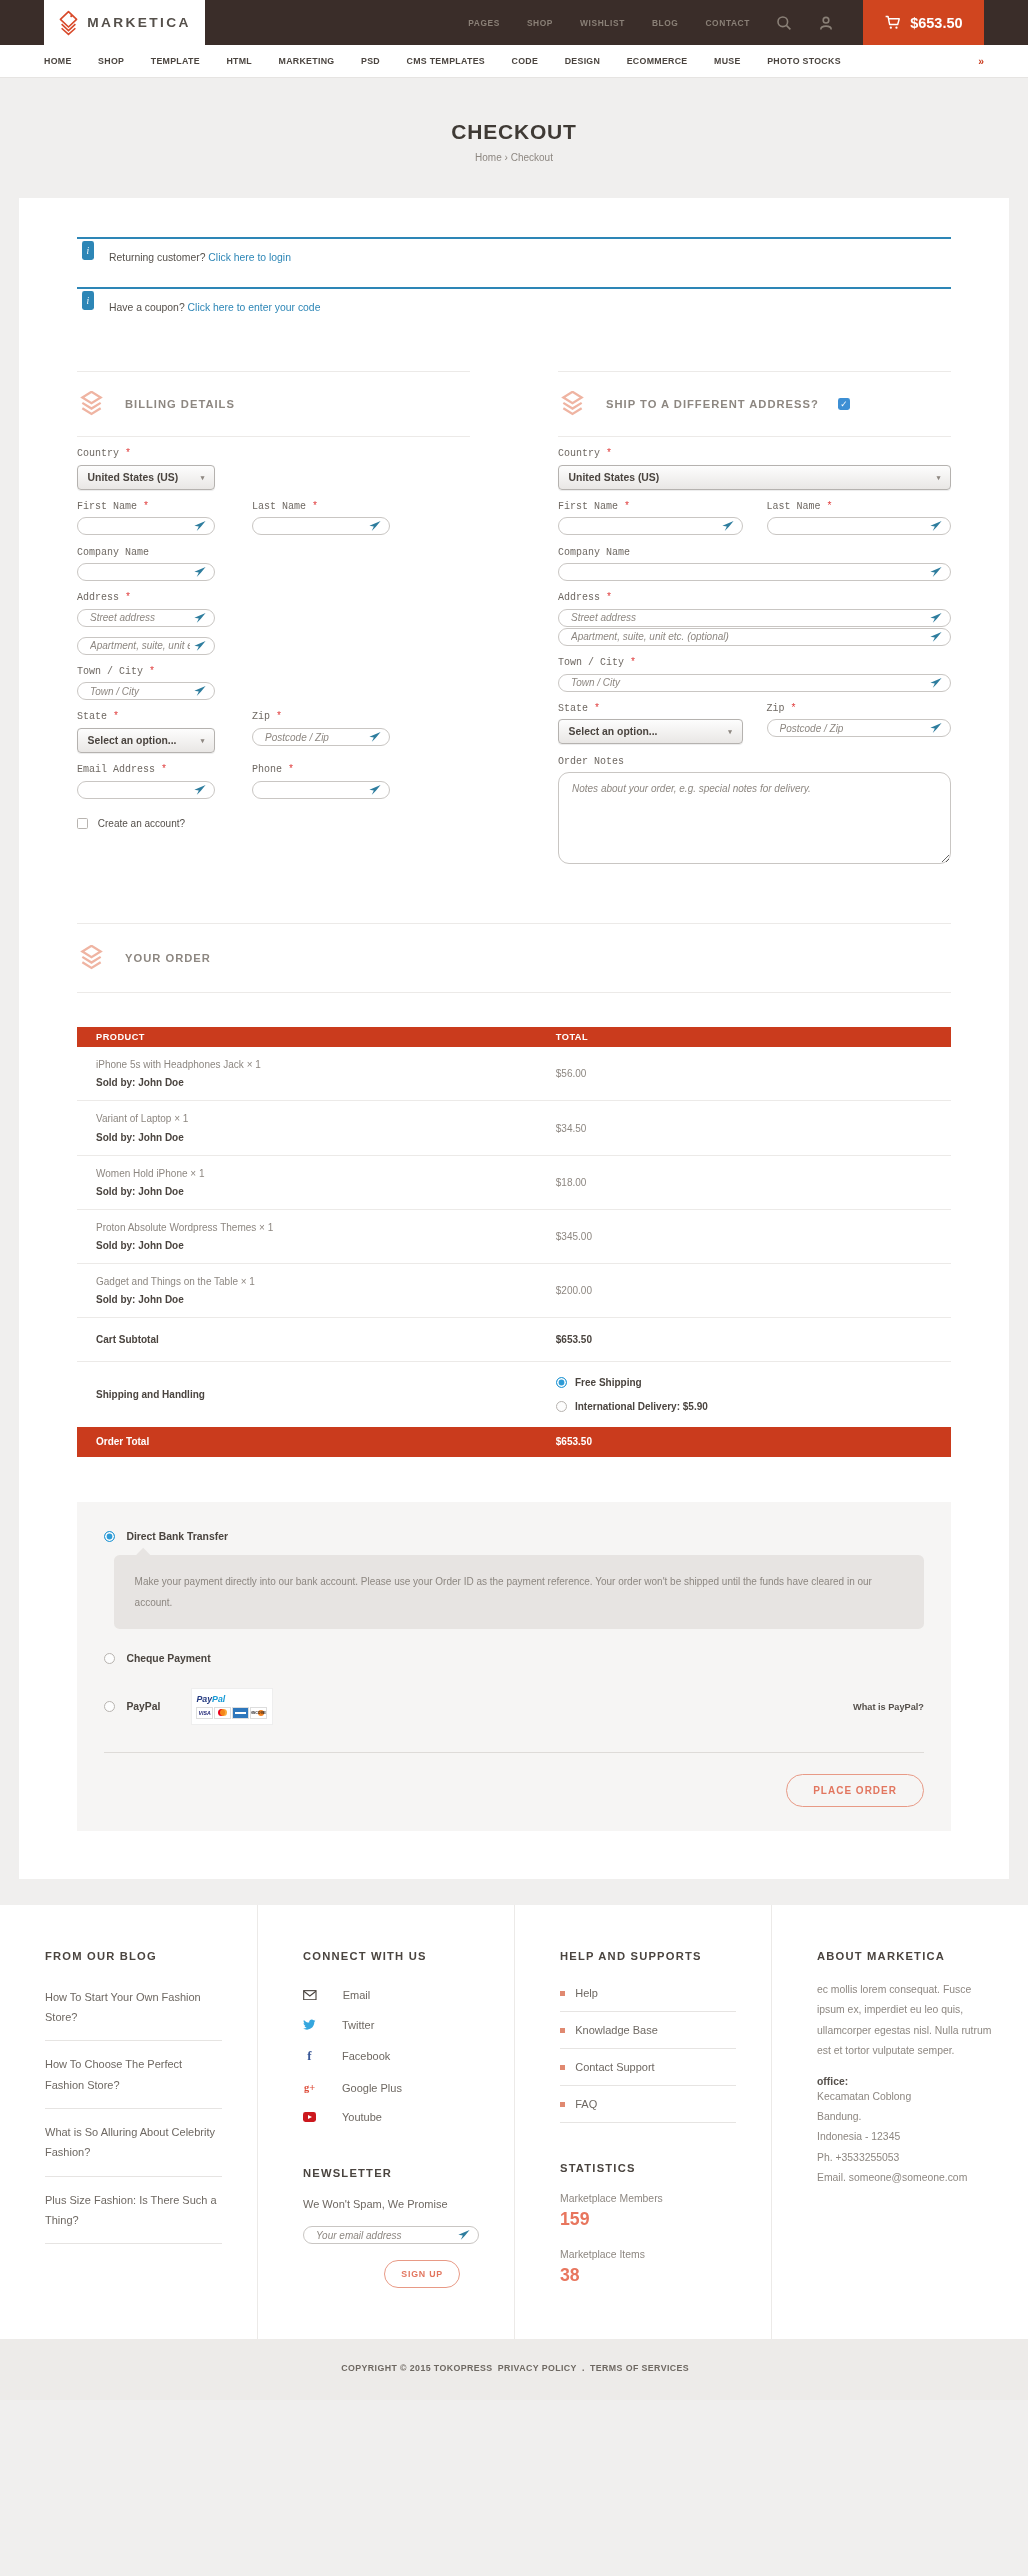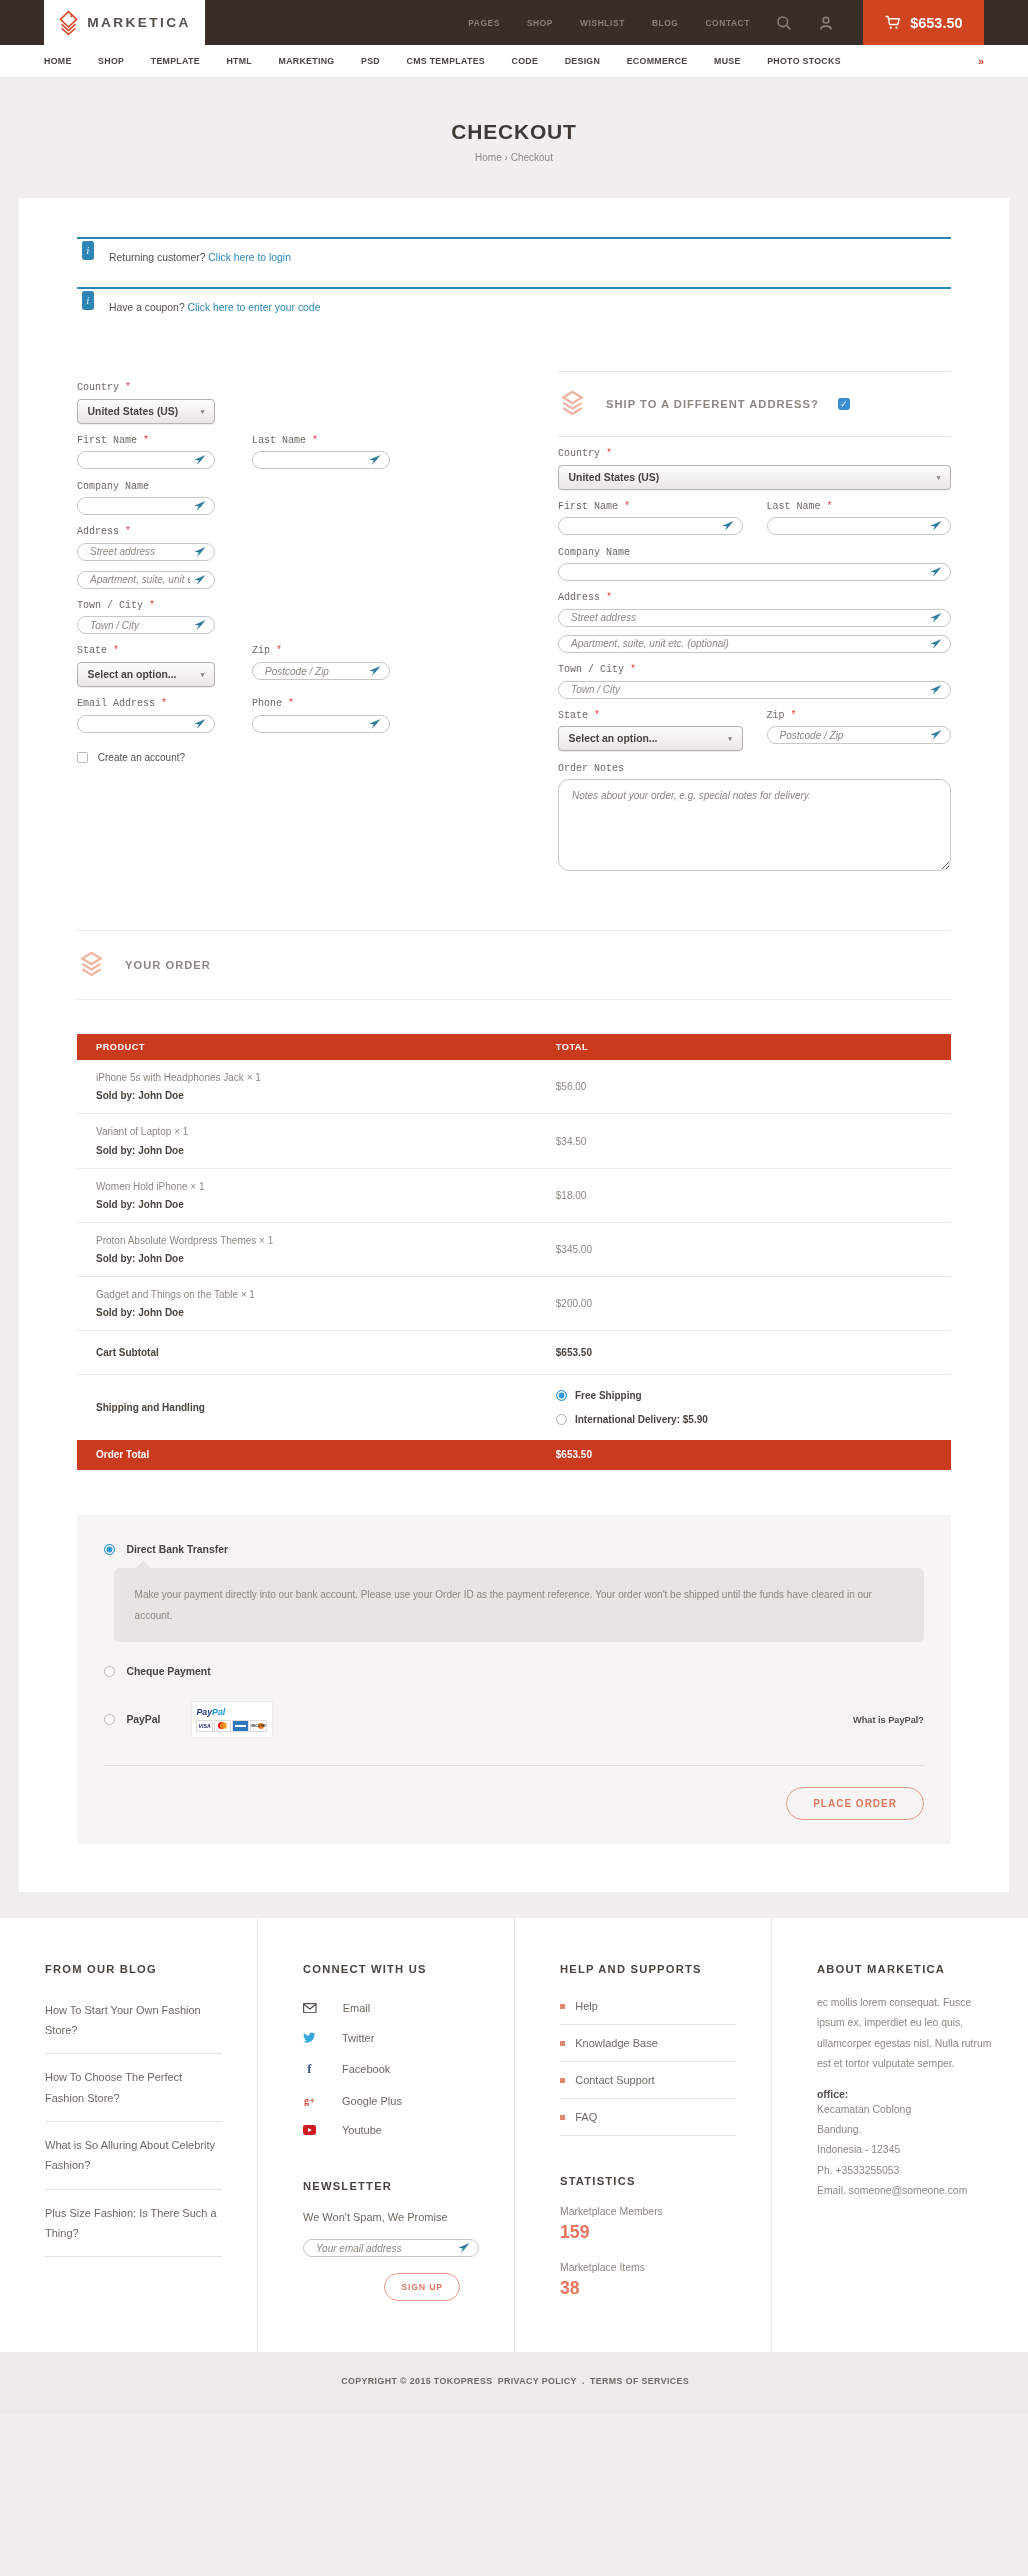--- a/index.html
+++ b/index.html
@@ -55,21 +55,21 @@
   textarea.notes { height:92px; padding:9.6px 13px; border-radius:11px; resize:both; }
   .arrow-ic { position:absolute; right:8.8px; top:50%; transform:translateY(-50%); pointer-events:none; }
   .sel { height:25px; border:0.8px solid #b5b2af; border-radius:4px; background:linear-gradient(#fdfdfd,#e9e7e5); box-shadow:0 0.8px 0.8px rgba(0,0,0,0.08); display:flex; align-items:center; justify-content:space-between; padding:0 9.6px; font-size:10.4px; font-weight:bold; color:#4a443f; cursor:pointer; }
   .caret { color:#8d8781; font-size:7.2px; }
   .acct-row { display:flex; align-items:center; gap:9.6px; margin-top:19px; font-size:10px; color:#55504b; }
 
   
   .ord-divider { border-top:0.8px solid #eceae8; margin-top:56px; }
   .ord-hd-row { display:flex; align-items:center; gap:19px; padding:21px 0; border-bottom:0.8px solid #eceae8; }
   .ord-table { margin-top:34px; }
-  .t-head { background:#ca3b1d; color:#fff; height:26px; display:flex; align-items:center; padding:0 19px; font-size:9.2px; font-weight:bold; letter-spacing:0.5px; }
+  .t-head { background:#ca3b1d; color:#fff; height:20px; display:flex; align-items:center; padding:0 19px; font-size:9.2px; font-weight:bold; letter-spacing:0.5px; }
   .c-prod { width:55%; }
   .c-tot { width:45%; }
   .t-row { display:flex; align-items:center; padding:12px 19px; border-bottom:0.8px solid #eceae8; }
   .p-name { font-size:10px; color:#8d8781; }
   .p-sold { font-size:10px; font-weight:bold; color:#4a443f; margin-top:7.2px; }
   .p-price { font-size:10px; color:#8d8781; }
   .t-sub { display:flex; align-items:center; padding:16px 19px; border-bottom:0.8px solid #eceae8; }
   .b-lbl { font-size:10px; font-weight:bold; color:#4a443f; }
   .t-ship { display:flex; align-items:center; padding:14.5px 19px; }
   .ship-opt { display:flex; align-items:center; gap:8px; font-size:10px; font-weight:bold; color:#4a443f; }
@@ -208,20 +208,28 @@
   </div>
   <div class="notice">
     <span class="ibadge">i</span>
     <span>Have a coupon?</span>
     <a href="#">Click here to enter your code</a>
   </div>
 
   <div class="form-cols">
 
     <section>
+      <div class="sec-hd">
+        <svg width="29" height="26" viewBox="0 0 38 34">
+          <path d="M19 1 L31 8.5 L19 16 L7 8.5 Z" fill="none" stroke="#efb4a2" stroke-width="3"></path>
+          <path d="M7 15.5 L19 23 L31 15.5" fill="none" stroke="#efb4a2" stroke-width="3"></path>
+          <path d="M7 22.5 L19 30 L31 22.5" fill="none" stroke="#efb4a2" stroke-width="3"></path>
+        </svg>
+        <h2 class="sec-title">BILLING DETAILS</h2>
+      </div>
 
       <div class="fgroup">
         <label><span>Country</span> <span class="req">*</span></label>
         <div class="sel w-s">
           <span>United States (US)</span>
           <span class="caret">▾</span>
         </div>
       </div>
 
       <div class="pair">
@@ -365,21 +373,21 @@
         </div>
       </div>
 
       <div class="fgroup">
         <label><span>Address</span> <span class="req">*</span></label>
         <div class="fld w-full"><input class="pill" placeholder="Street address" style="">
           <svg class="arrow-ic" width="12" height="10.4" viewBox="0 0 15 13">
               <path d="M14.5 0.3 L0.5 6.2 L6 7 L3.4 12.6 L8.6 7.4 L14.5 0.3 Z" fill="#2e7d9e"></path>
             </svg>
         </div>
-        <div class="fld w-full" style="margin-top:8px;"><input class="pill" placeholder="Apartment, suite, unit etc. (optional)" style="">
+        <div class="fld w-full" style="margin-top:1px;"><input class="pill" placeholder="Apartment, suite, unit etc. (optional)" style="">
           <svg class="arrow-ic" width="12" height="10.4" viewBox="0 0 15 13">
               <path d="M14.5 0.3 L0.5 6.2 L6 7 L3.4 12.6 L8.6 7.4 L14.5 0.3 Z" fill="#2e7d9e"></path>
             </svg>
         </div>
       </div>
 
       <div class="fgroup">
         <label><span>Town / City</span> <span class="req">*</span></label>
         <div class="fld w-full"><input class="pill" placeholder="Town / City" style="">
           <svg class="arrow-ic" width="12" height="10.4" viewBox="0 0 15 13">

